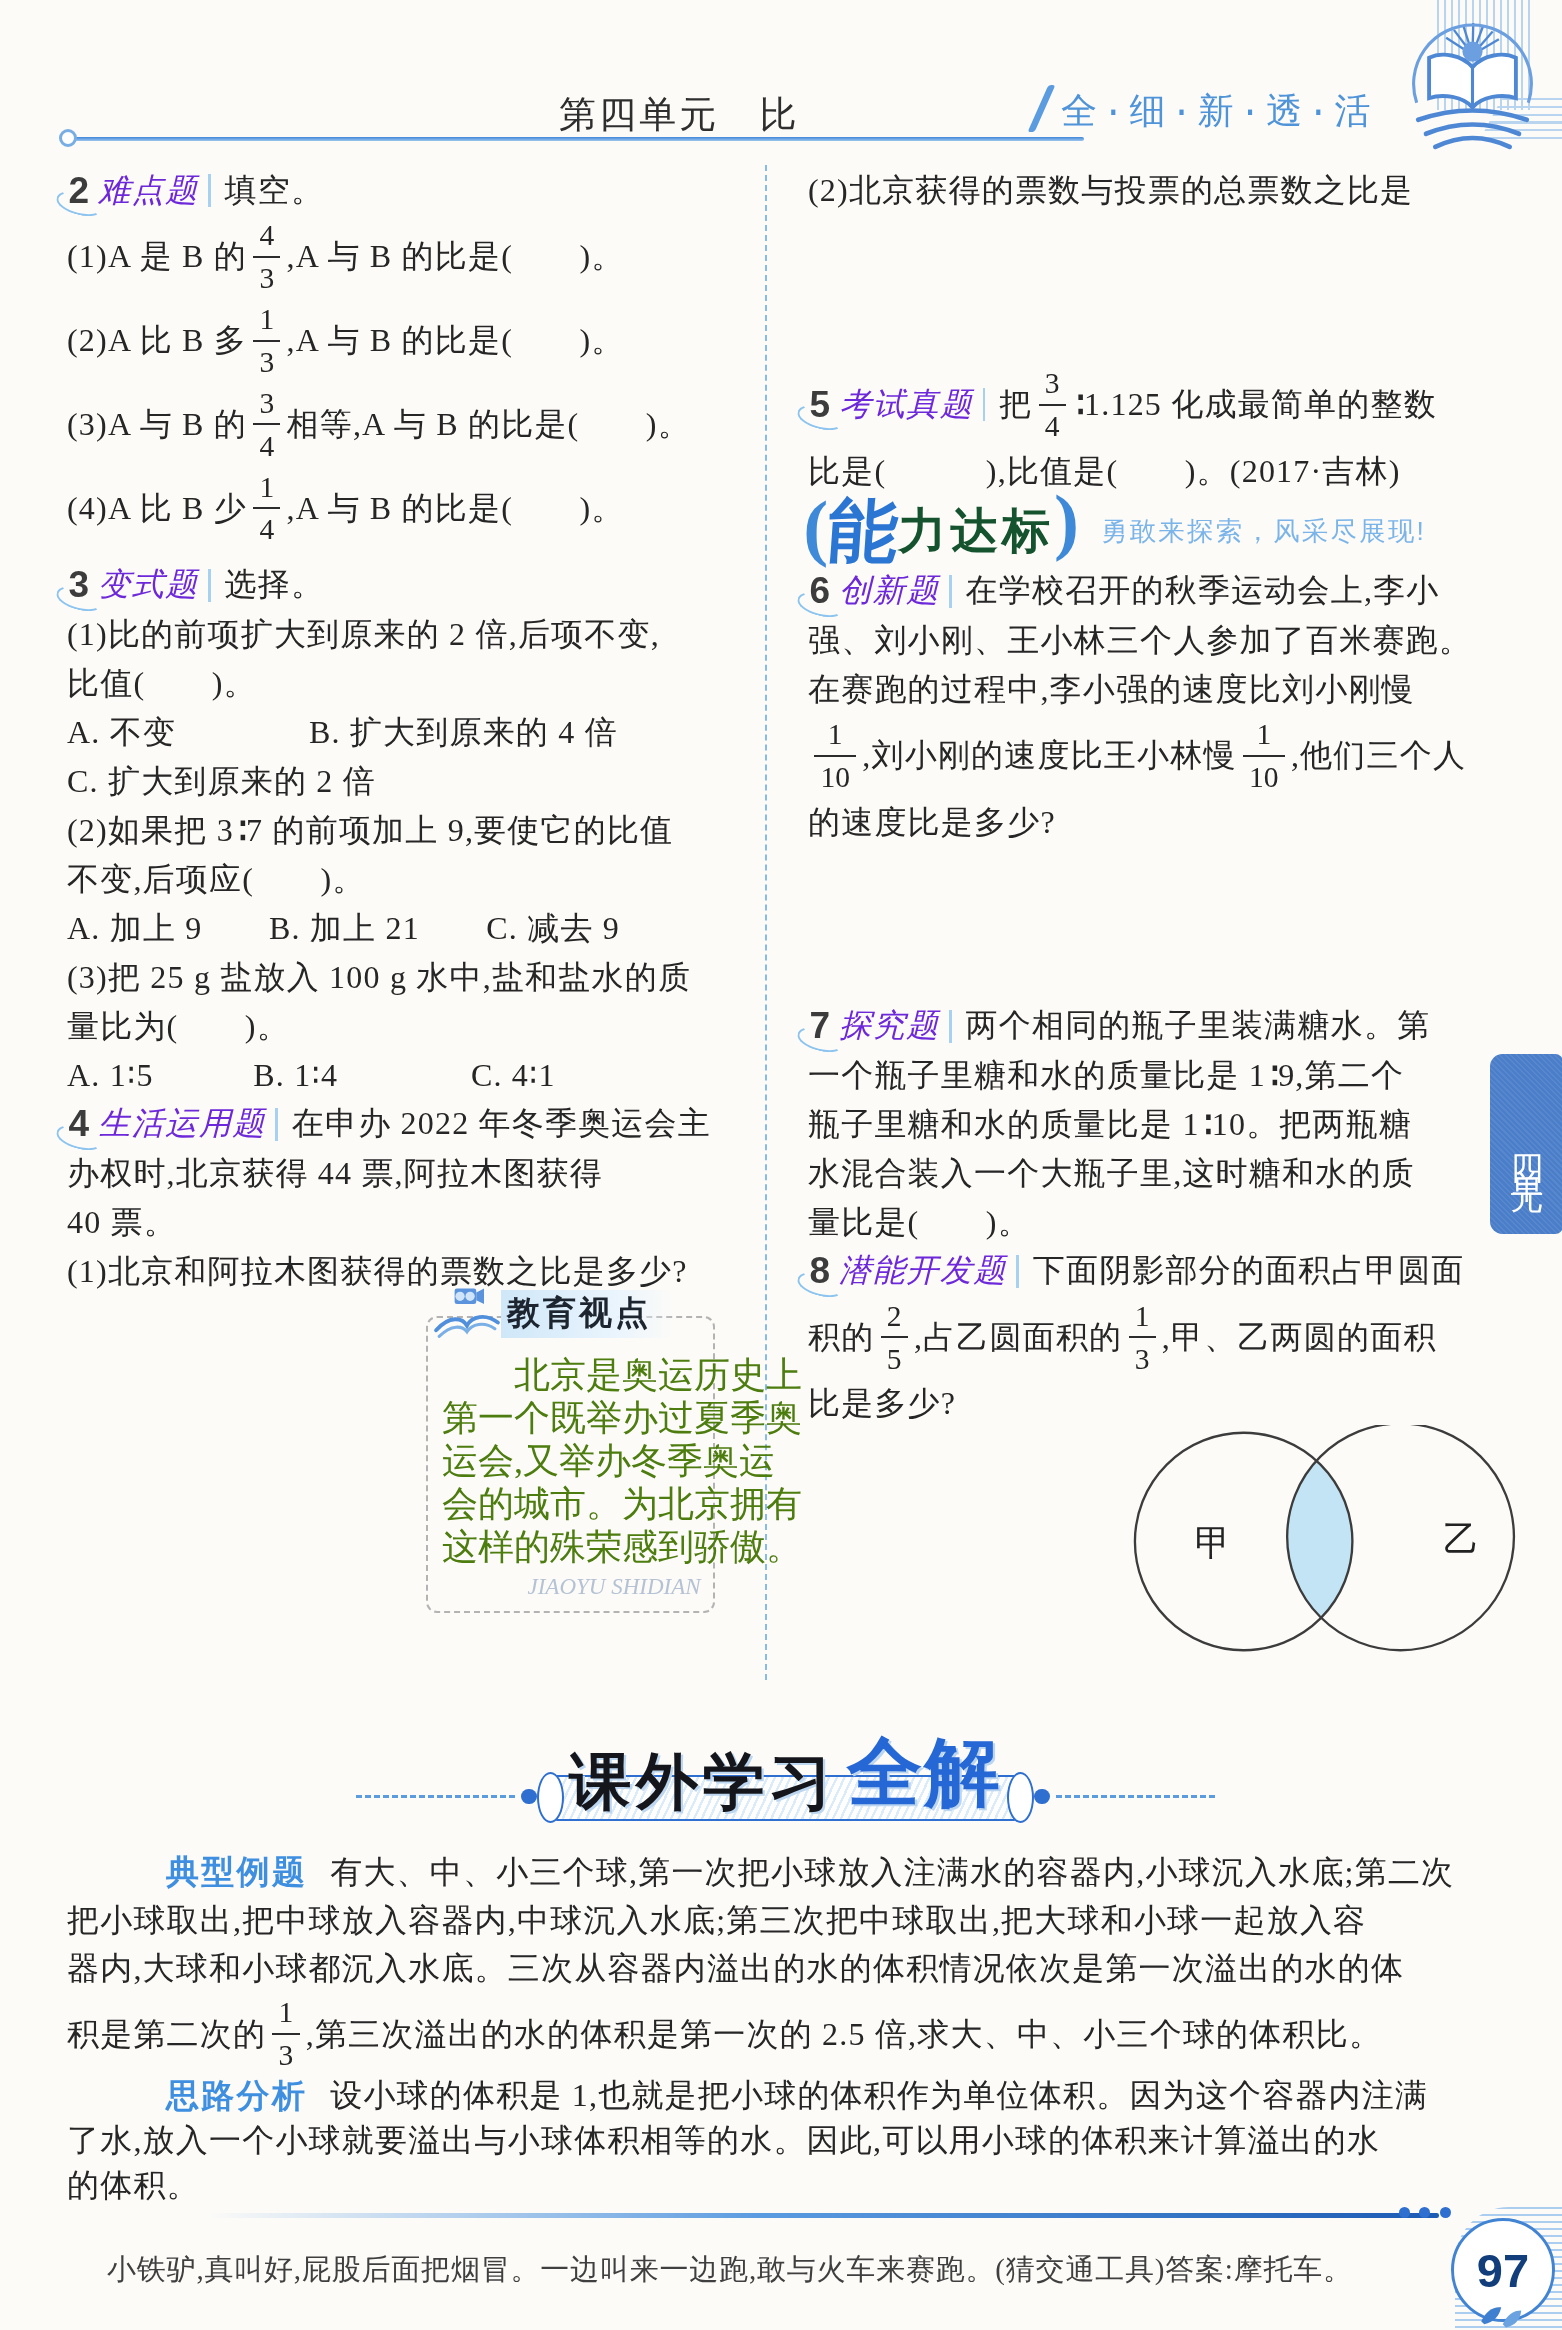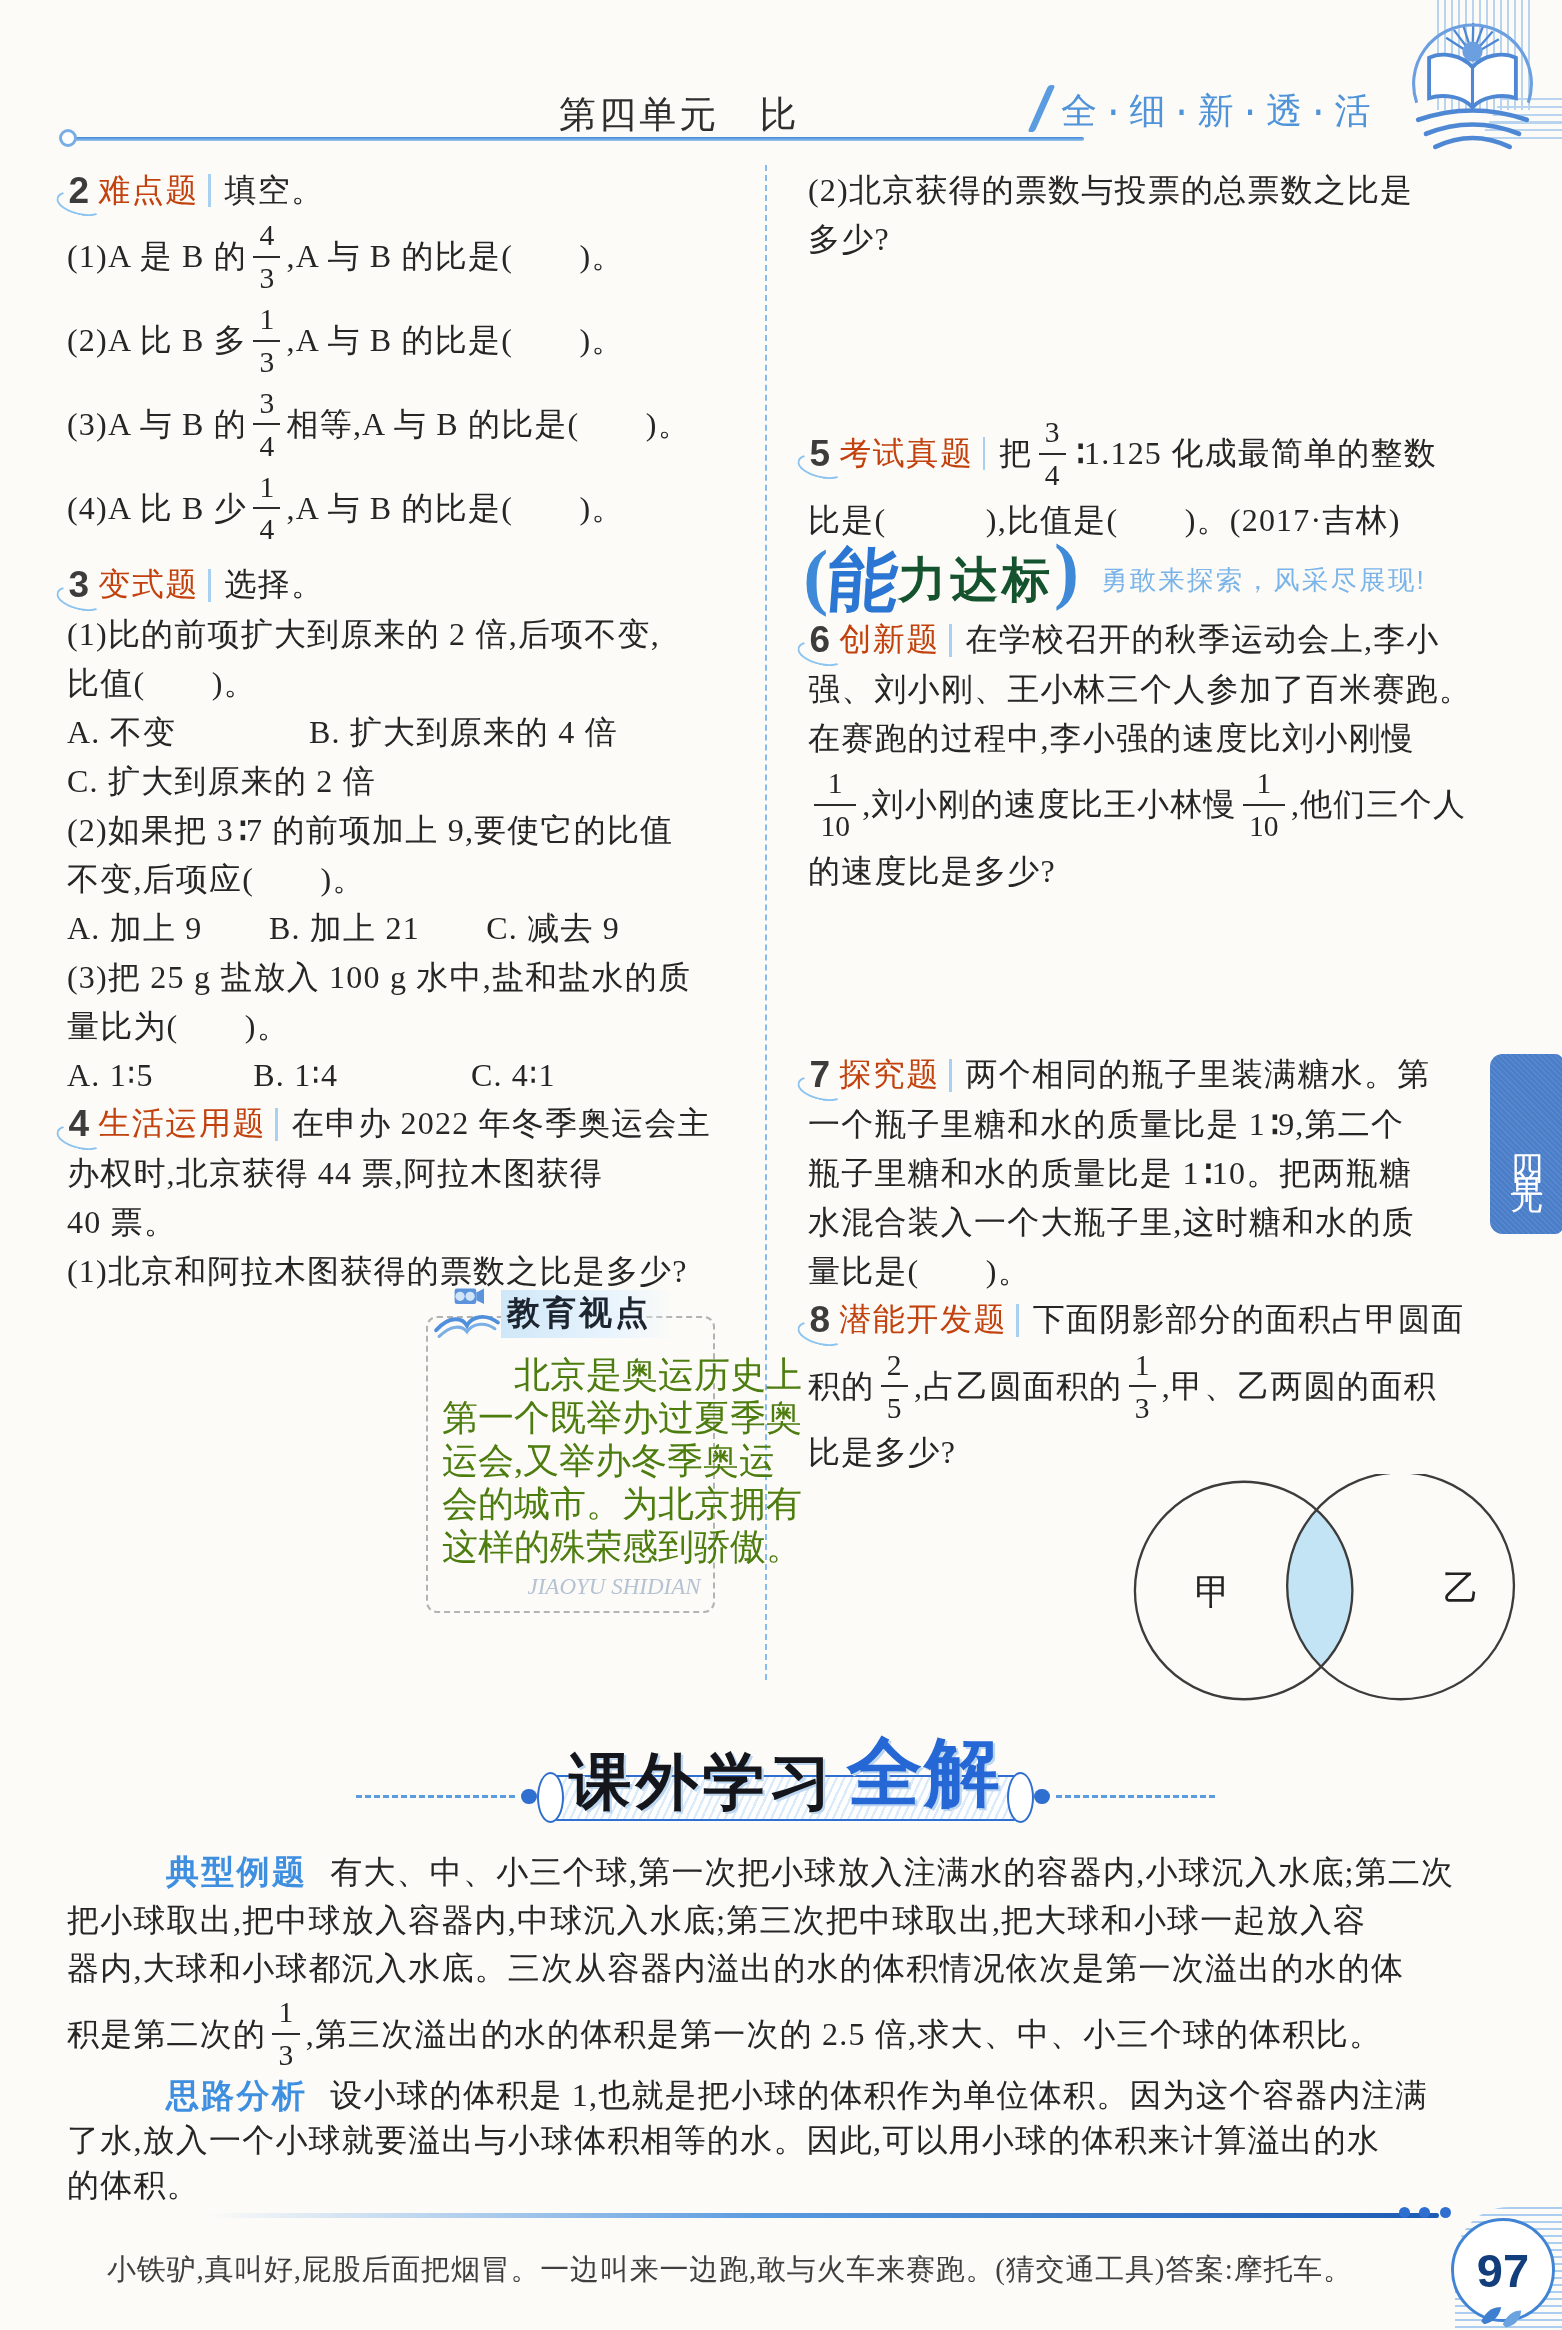--- a/index.html
+++ b/index.html
@@ -35,21 +35,21 @@
   .frac{display:inline-flex;flex-direction:column;align-items:center;line-height:1.02;
         font-size:29.5px;margin:5.4px 6.2px;letter-spacing:0;}
   .frac .n{padding:0 6.2px 5.4px;}
   .frac .d{border-top:2.3px solid #2c2c2c;padding:5.4px 6.2px 0;}
 
   .qheader{display:flex;align-items:center;min-height:49px;font-size:32px;letter-spacing:1.2px;}
   .qnum{position:relative;font-family:"Liberation Sans","DejaVu Sans",sans-serif;font-weight:bold;
         font-size:37px;color:#3c3c3c;margin:0 7.8px 0 1.6px;}
   .swoosh{position:absolute;left:-12.4px;bottom:-3.1px;width:44px;height:18.6px;border:2.3px solid transparent;
           border-bottom-color:#8cc4ef;border-left-color:#8cc4ef;border-radius:50%;transform:rotate(14deg);}
-  .qtag{color:#c2410c;margin-right:6.2px;letter-spacing:1.6px;}
+  .qtag{color:#6d28d9;margin-right:6.2px;letter-spacing:1.6px;font-style:italic;}
   .qbar{width:2.3px;height:33px;background:#a8d0f0;margin:0 14px 0 3.1px;flex:none;}
   .gap-a{margin-top:11px;}
   .gap-q5{margin-top:148px;}
   .gap-q7{margin-top:155px;}
 
   
   .tipbox{position:relative;box-sizing:border-box;margin:20px 0 0 359px;width:289px;
           border:2.3px dashed #b3b3b3;border-radius:11px;padding:36px 12.4px 11px 14px;}
   .tip-head{position:absolute;top:-31px;left:4.7px;display:flex;align-items:flex-end;}
   .tip-icon{width:68px;height:51px;flex:none;}
@@ -293,23 +293,20 @@
         </div>
       <div class="tip-mark">JIAOYU SHIDIAN</div>
     </div>
   </div>
 
   <div class="col right-col">
     <div>
         <div class="t-line">
           <span class="run">(2)北京获得的票数与投票的总票数之比是</span>
         </div>
-        <div class="t-line">
-          <span class="run">多少?</span>
-        </div>
       </div>
 
     <div class="qheader gap-q5">
         <span class="qnum">5<i class="swoosh"></i></span>
         <span class="qtag">考试真题</span>
         <span class="qbar"></span>
         <span class="run">把</span>
         <span class="frac">
           <span class="n">3</span>
           <span class="d">4</span>

